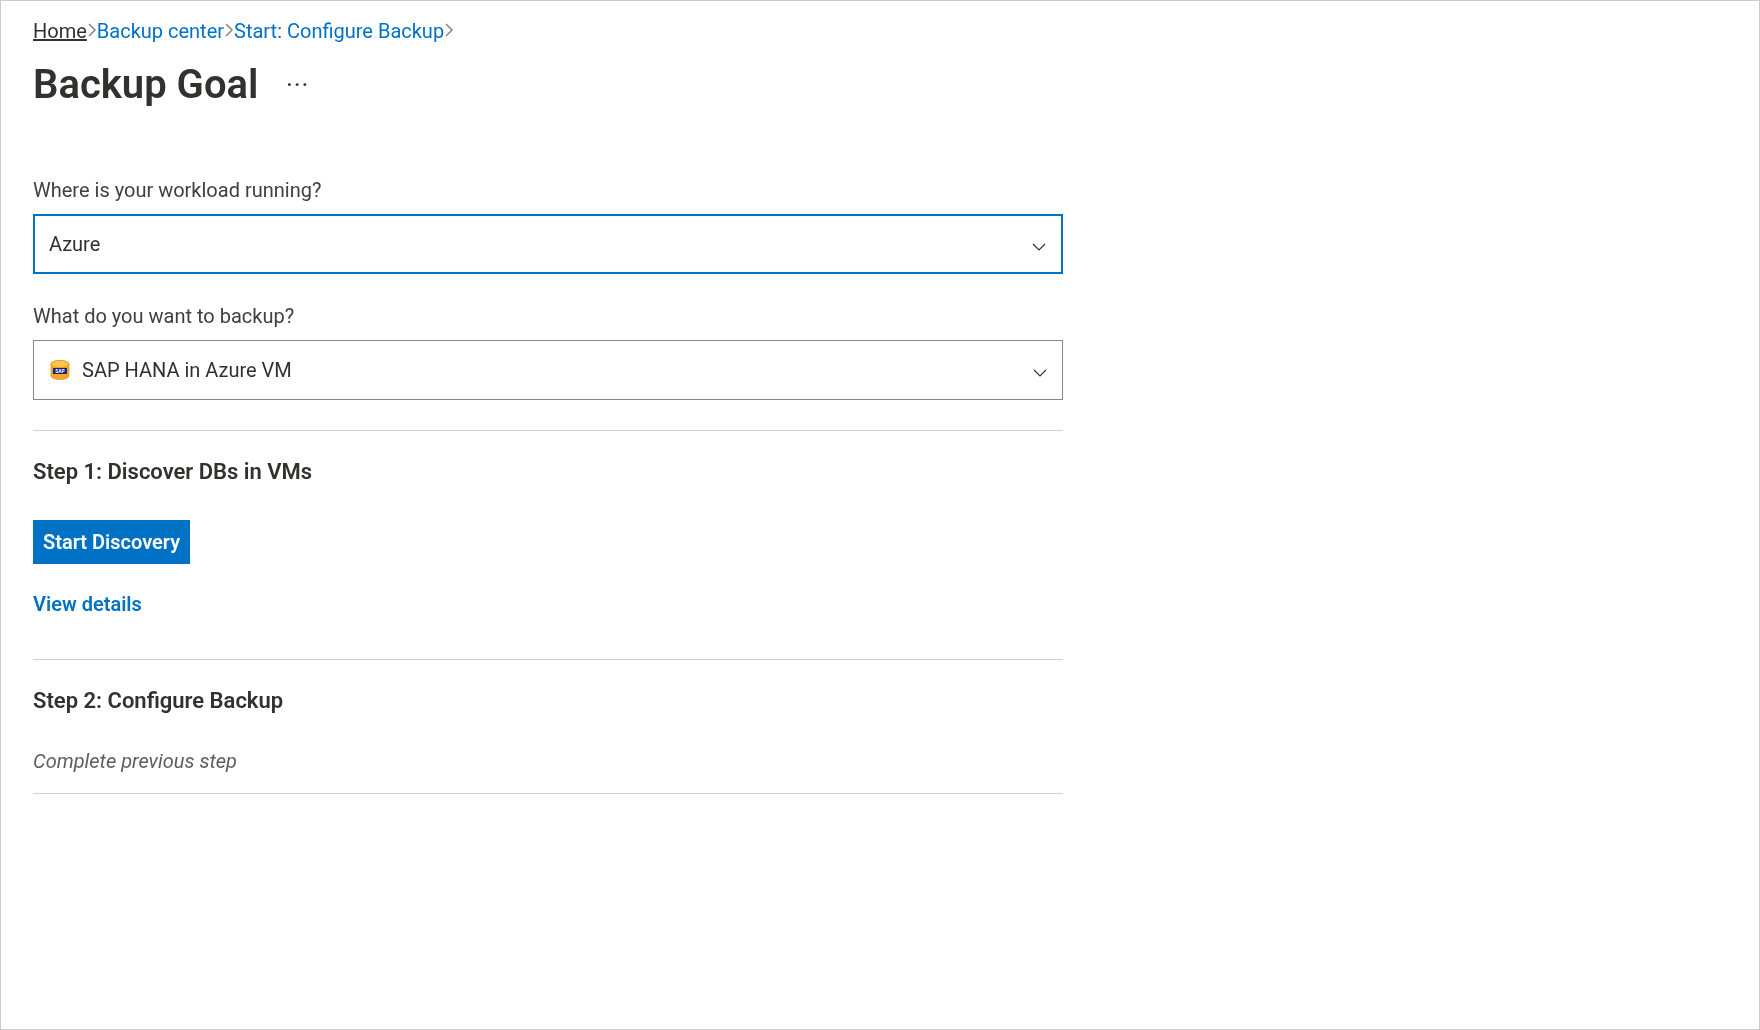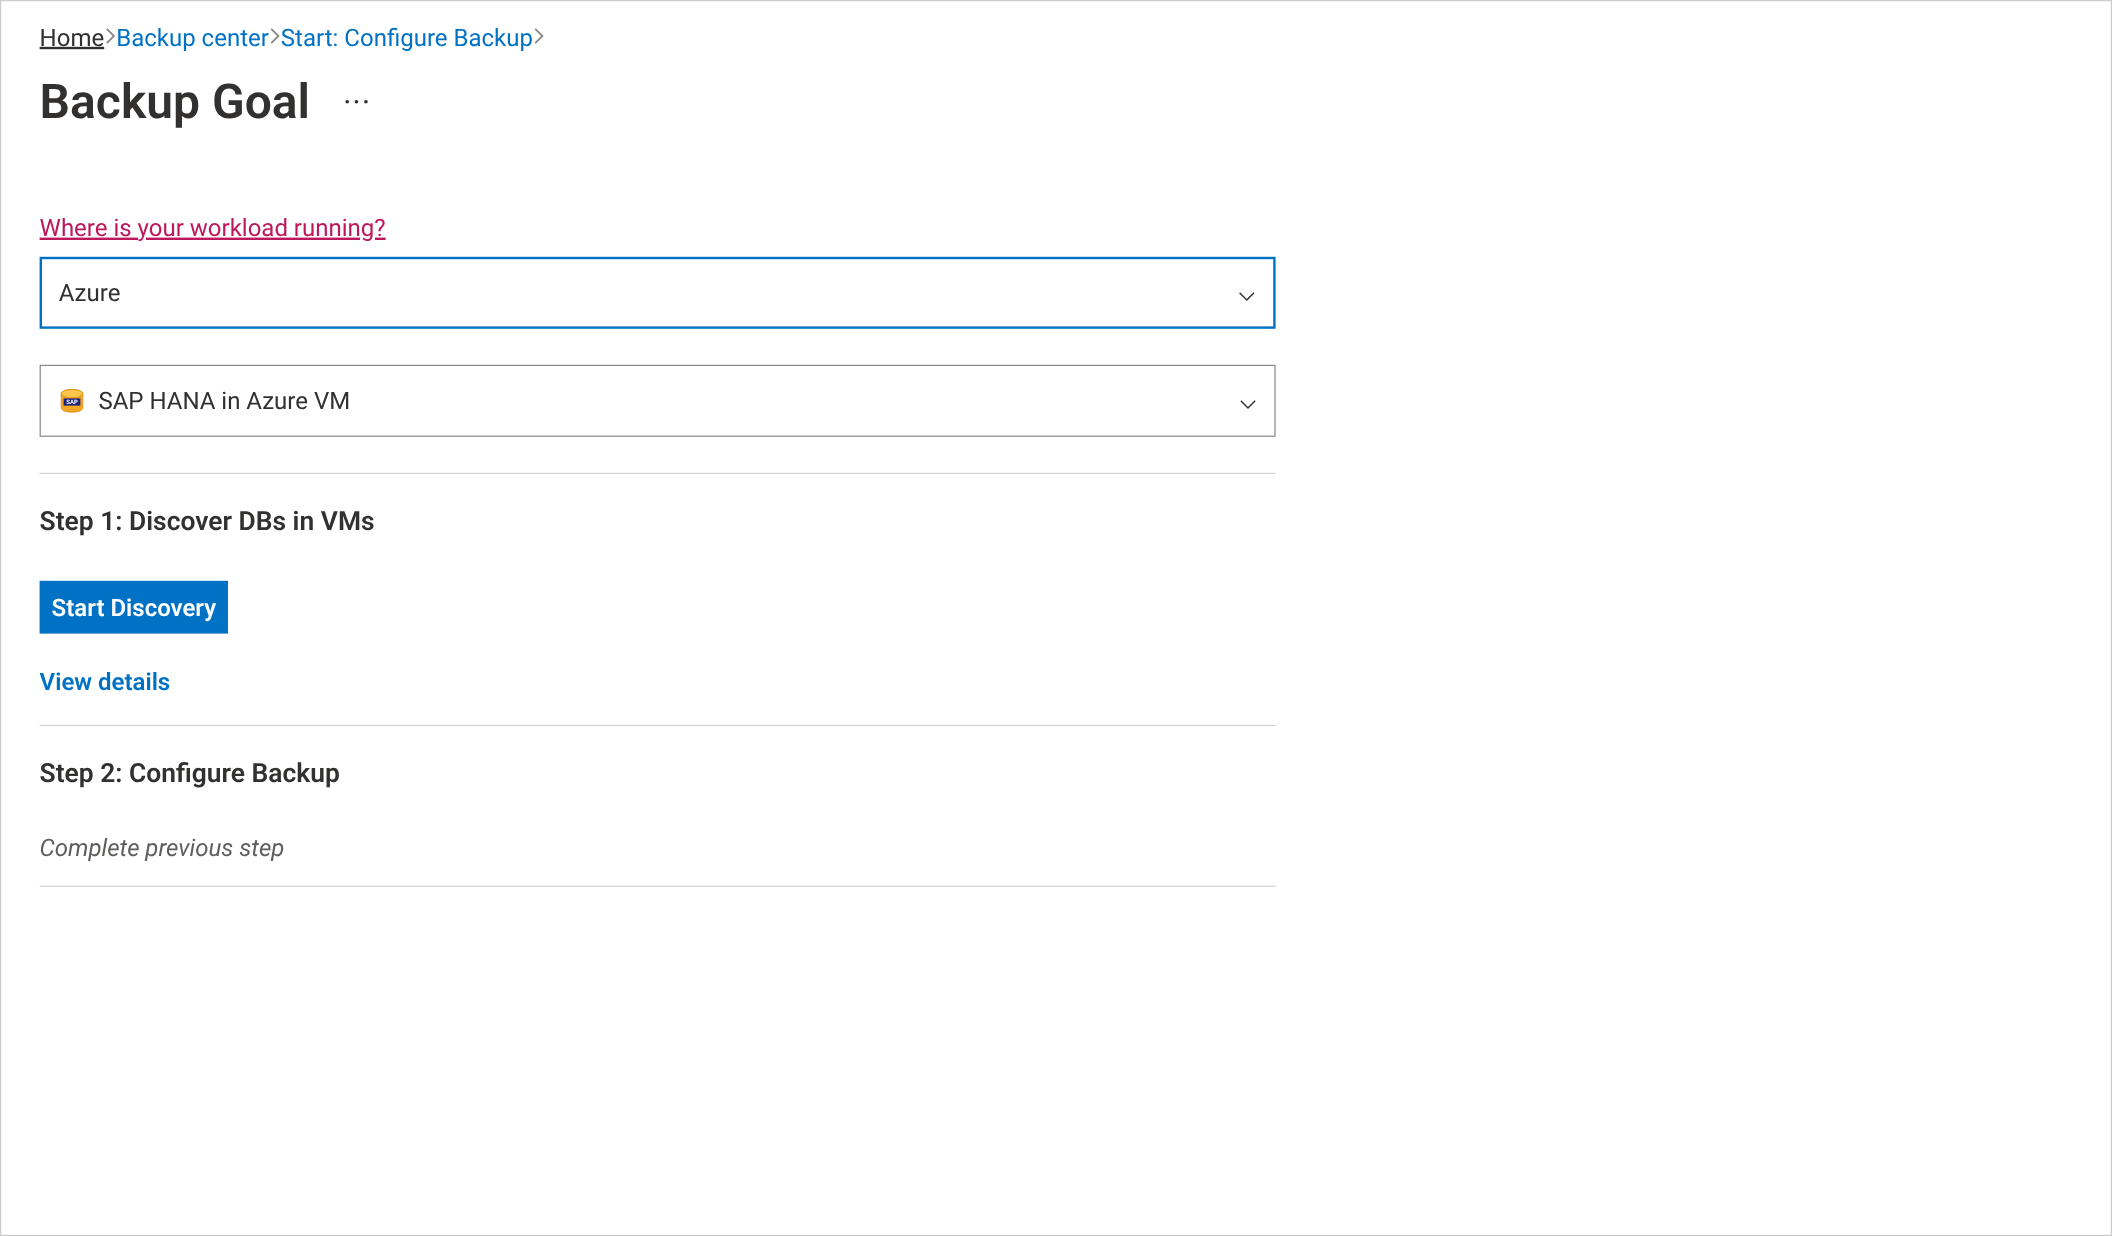--- a/index.html
+++ b/index.html
@@ -73,23 +73,22 @@
       max-width: 1030px;
     }
 
     .form-group {
       margin-bottom: 30px;
     }
 
     .form-label {
       display: block;
       font-size: 20px;
-      color: #be185d;
+      color: #404040;
       margin-bottom: 12px;
-      text-decoration: underline;
     }
 
     .dropdown {
       width: 100%;
       height: 60px;
       border: 1px solid #8a8886;
       background: #ffffff;
       display: flex;
       align-items: center;
       justify-content: space-between;
@@ -145,21 +144,21 @@
       cursor: pointer;
     }
 
     .link-button {
       color: #0072c6;
       font-size: 20px;
       font-weight: 600;
       text-decoration: none;
       display: inline-block;
       margin-top: 28px;
-      margin-bottom: 6px;
+      margin-bottom: 25px;
       cursor: pointer;
     }
 
     .hint-text {
       font-size: 20px;
       font-style: italic;
       color: #605e5c;
       margin-bottom: 20px;
     }
   </style>
@@ -206,20 +205,21 @@
         <span class="chevron-down">
           <svg width="16" height="16" viewBox="0 0 16 16">
               <path d="M2 5 L8 11 L14 5" stroke="#323130" stroke-width="1.2" fill="none"></path>
             </svg>
         </span>
       </div>
     </div>
 
     
     <div class="form-group">
+      <label class="form-label">What do you want to backup?</label>
       <div class="dropdown">
         <span class="dropdown-value">
           <span class="sap-icon">
             <svg width="24" height="24" viewBox="0 0 24 24">
               <ellipse cx="12" cy="6" rx="9" ry="3.5" fill="#f5a623" stroke="#d48806" stroke-width="0.6"></ellipse>
               <path d="M3 6 V18 A9 3.5 0 0 0 21 18 V6" fill="#f5a623" stroke="#d48806" stroke-width="0.6"></path>
               <ellipse cx="12" cy="6" rx="9" ry="3.5" fill="#ffc64d" stroke="#d48806" stroke-width="0.6"></ellipse>
               <rect x="5" y="10" width="14" height="6" fill="#1a237e"></rect>
               <text x="12" y="14.8" font-size="5" fill="#ffffff" text-anchor="middle" font-weight="700" font-family="Arial">SAP</text>
             </svg>

